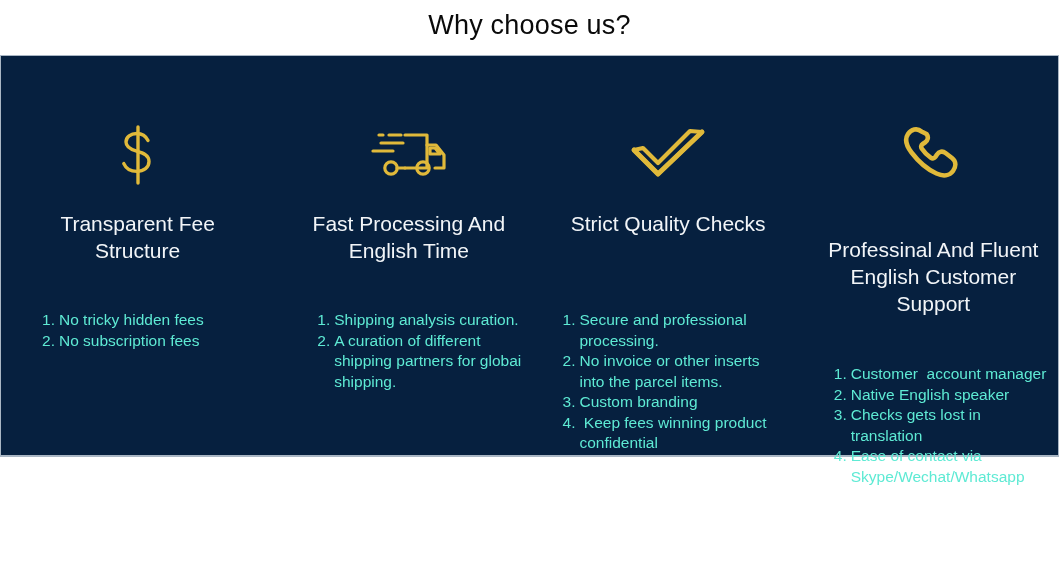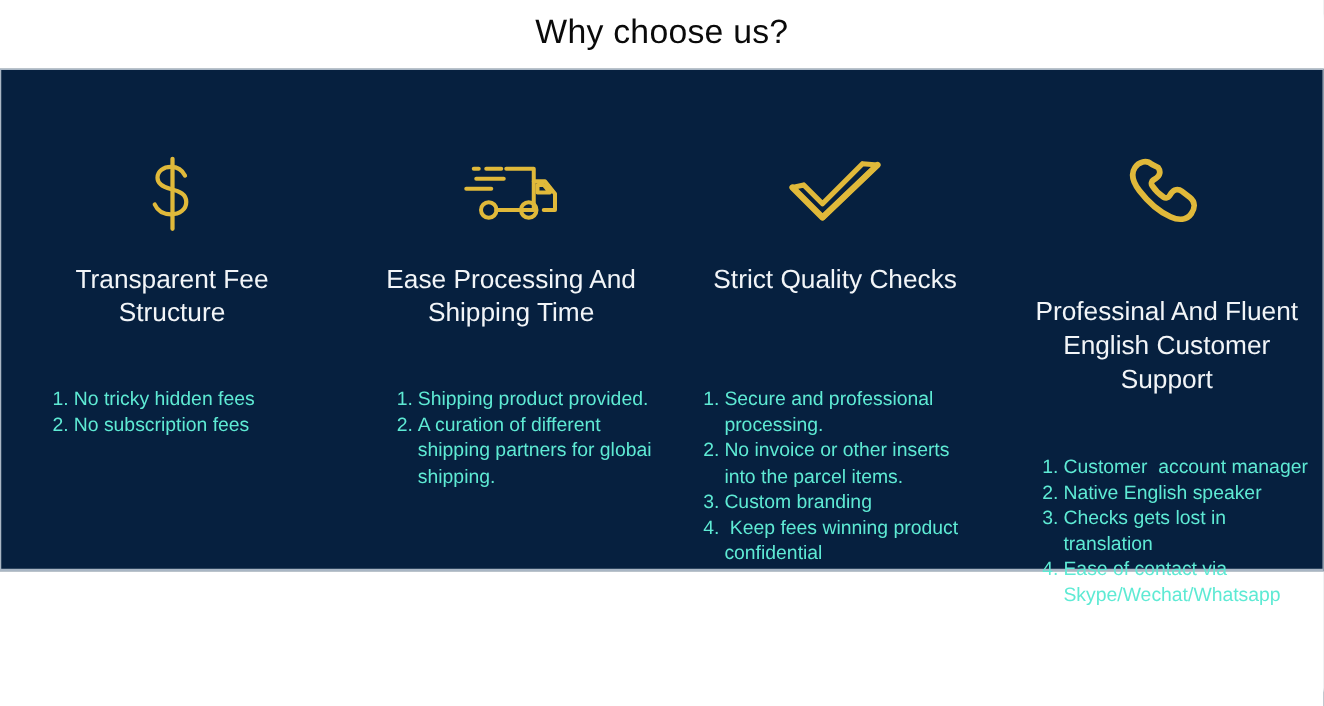--- a/index.html
+++ b/index.html
@@ -152,23 +152,23 @@
             <path d="M38 42H30"></path>
 
             <path d="M60 19h9l8 10v13h-9"></path>
 
             <path d="M63 22h5l5 6h-10z"></path>
 
             <circle cx="24" cy="42" r="6.2"></circle>
             <circle cx="56" cy="42" r="6.2"></circle>
           </svg>
         </div>
-        <div class="col-head">Ease Processing And Shipping Time</div>
+        <div class="col-head">Fast Processing And English Time</div>
         <ol class="list list-c2">
-          <li>Shipping product provided.</li>
+          <li>Shipping analysis curation.</li>
           <li>A curation of different shipping partners for globai shipping.</li>
         </ol>
       </div>
 
       <div class="col col-3">
         <div class="icon-wrap">
           <svg width="80" height="58" viewBox="0 0 80 58" fill="none" stroke="#e0b93a" stroke-width="5" stroke-linecap="round" stroke-linejoin="round">
             <path d="M6 24 L30 48 L74 6"></path>
             <path d="M6 24 L30 48 L74 6 L62 5 L30 37 L15 22 Z" stroke-width="4.2"></path>
           </svg>

